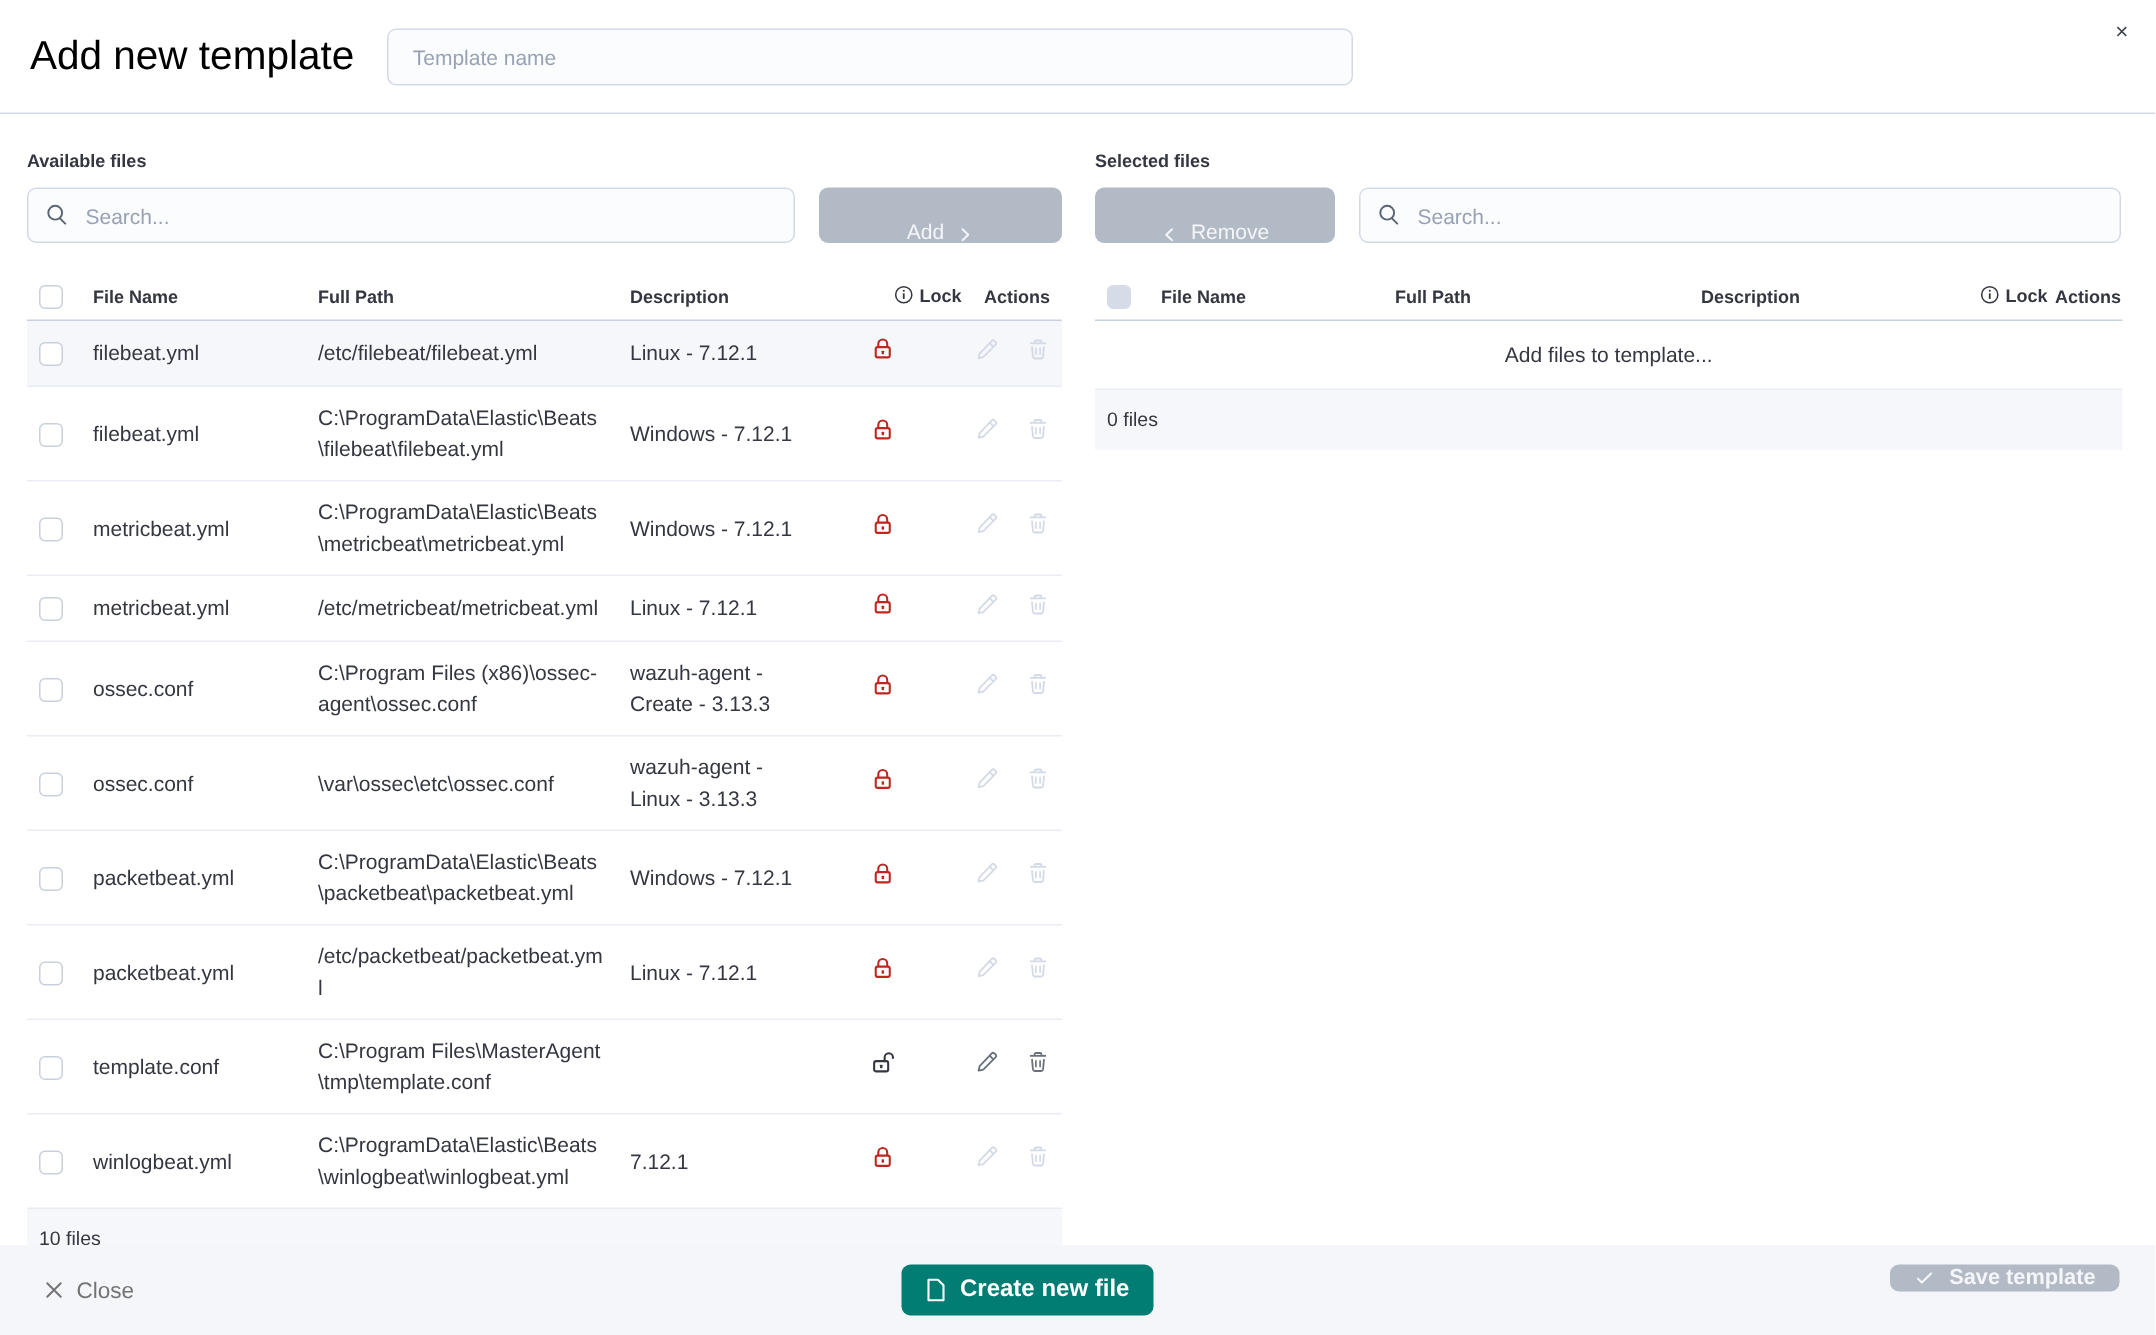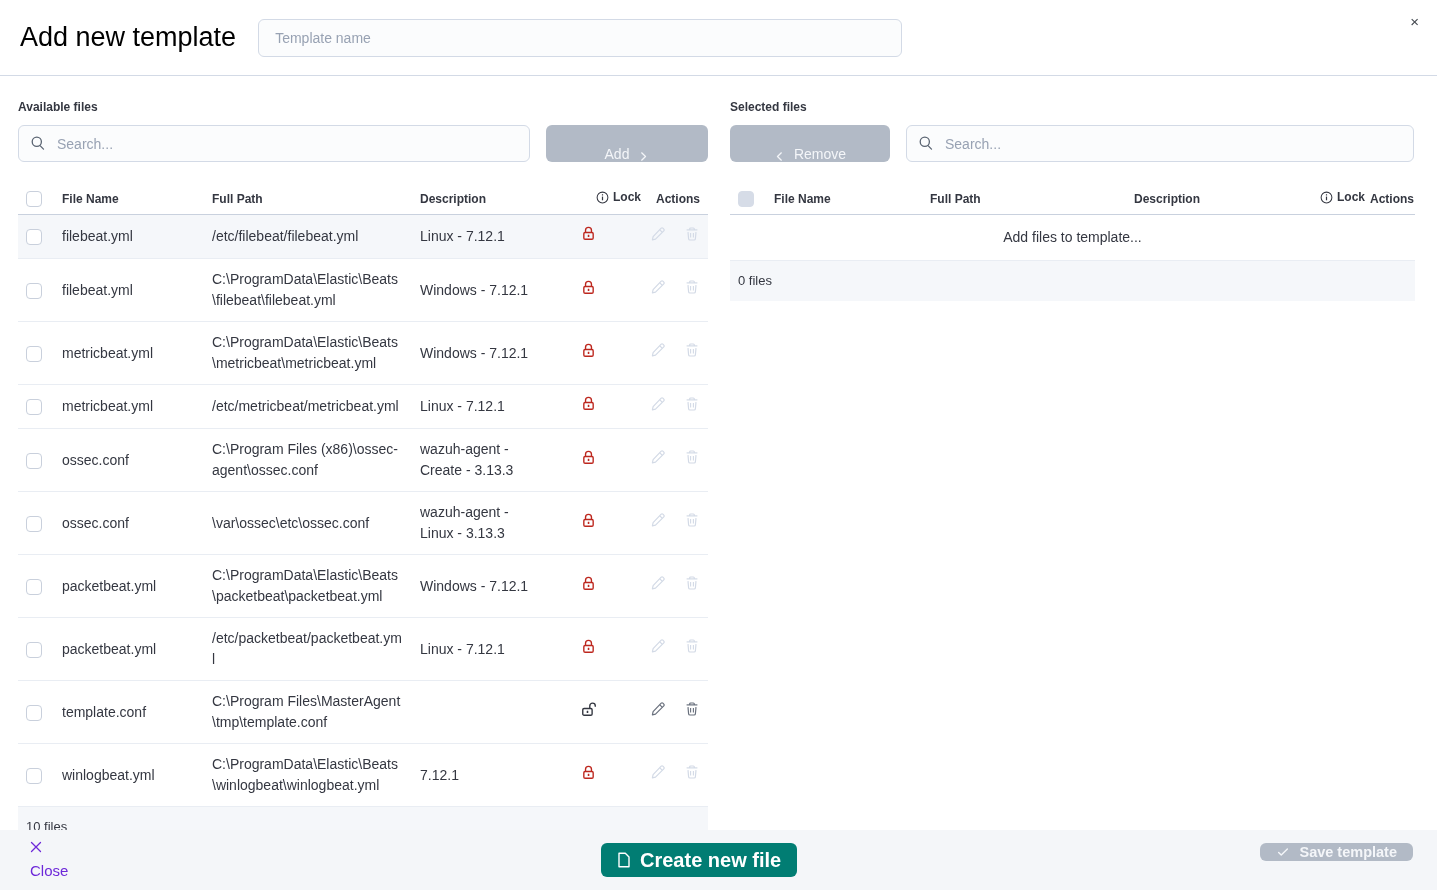--- a/index.html
+++ b/index.html
@@ -53,40 +53,40 @@
   .col-lock { width:72px; }
   .col-act { width:84px; }
   .r-col-name { width:156px; }
   .r-col-path { width:204px; }
   .r-col-desc { width:150px; }
   .r-col-lock { width:86px; }
   .r-col-act { width:53px; }
   .path-cell { word-break:break-all; }
   th.lock-h, td.lock-cell { text-align:center; }
   th.act-h, td.actions-cell { text-align:right; white-space:nowrap; }
-  .lock-h-inner { display:inline-flex; align-items:flex-end; gap:4px;margin-left:36px; }
+  .lock-h-inner { display:inline-flex; align-items:flex-start; gap:4px;margin-left:36px; }
   .cb { display:inline-block; width:16px; height:16px; border:1px solid #C9D0DC;
     border-radius:4px; background:#fff; vertical-align:middle; cursor:pointer; }
   .cb.disabled { background:#D6DCE7; border:1px solid #D6DCE7; cursor:default; }
   .lock-red { color:#BD271E; }
   .lock-open { color:#343741; }
   .act { color:#D3DAE6; display:inline-flex; margin-left:14px; cursor:default; }
   .act.on { color:#69707D; cursor:pointer; }
   .count-row td { background:#F5F7FA; font-size:13px; padding:9px 8px 10px 8px;
     border-top:1px solid #CFD7E2; border-bottom:none; }
   .empty-row td { text-align:center; color:#343741; padding:12px 8px; }
   svg { display:block; }
   
   .modal-footer { position:absolute; left:0; right:0; bottom:0; height:60px;
     background:#F4F6F9; display:flex; align-items:center; }
-  .close-link { margin-left:30px; color:#6d28d9; font-size:15px;
-    display:inline-flex; align-items:flex-start; gap:9px; cursor:pointer;flex-direction:column; }
+  .close-link { margin-left:30px; color:#737373; font-size:15px;
+    display:inline-flex; align-items:center; gap:9px; cursor:pointer; }
   .btn-create { position:absolute; left:601px; top:13px; height:34px;
     padding:0 16px; background:#017D73; color:#fff; border:none; border-radius:6px;
-    font-size:20px; font-weight:600; font-family:inherit;
+    font-size:16px; font-weight:600; font-family:inherit;
     display:flex; align-items:center; gap:9px; cursor:pointer; }
   .btn-save { position:absolute; right:24px; top:13px; height:18px;
     padding:0 16px; background:#B2BAC6; color:#F4F6F9; border:none; border-radius:6px;
     font-size:14.5px; font-weight:600; font-family:inherit;
     display:flex; align-items:center; gap:9px; cursor:not-allowed; }
 </style>
 </head>
 <body>
 
 <div class="modal-header">

